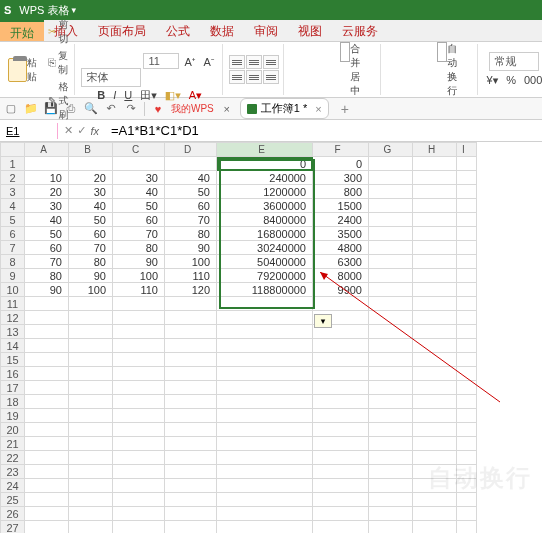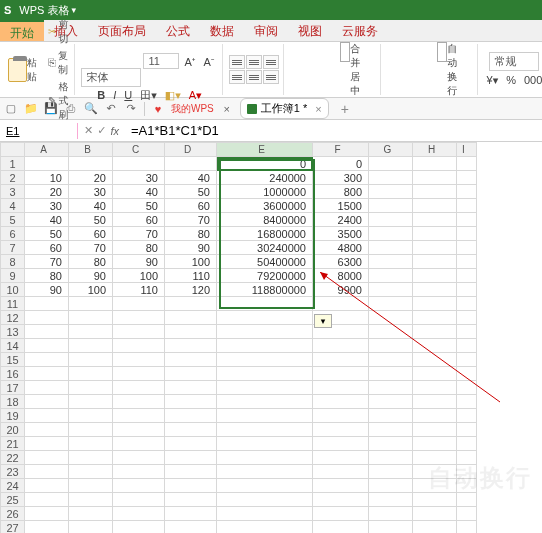--- a/index.html
+++ b/index.html
@@ -37,21 +37,21 @@
 
 .qat { background: #f7f7f7; height: 22px; border-bottom: 1px solid #d0d0d0; display: flex; align-items: center; padding: 0 4px; gap: 6px; font-size: 11px; }
 .qat-ico { width: 14px; height: 14px; cursor: pointer; display: inline-flex; align-items: center; justify-content: center; color: #666; }
 .qat-sep { width: 1px; height: 14px; background: #ccc; }
 .doc-tab { display: flex; align-items: center; gap: 4px; padding: 2px 6px; background: #fff; border: 1px solid #ccc; border-radius: 6px; font-size: 11px; }
 .doc-tab .dot { width: 10px; height: 10px; background: #2e7d32; border-radius: 1px; }
 .doc-tab .close { color: #888; cursor: pointer; margin-left: 4px; }
 .wps-badge { color: #e53935; font-size: 10px; }
 
 .formula-bar { height: 22px; border-bottom: 1px solid #d0d0d0; display: flex; align-items: center; font-size: 11px; }
-.name-box { width: 78px; border-right: 1px solid #f9a8d4; padding: 2px 6px; background: #fff; text-decoration: underline; }
+.name-box { width: 58px; border-right: 1px solid #f9a8d4; padding: 2px 6px; background: #fff; text-decoration: underline; }
 .fx-btns { display: flex; align-items: center; gap: 4px; padding: 0 6px; color: #888; }
 .fx-label { font-style: italic; color: #666; }
 .formula-input { flex: 1; padding: 2px 6px; border: none; font-size: 13px; outline: none; }
 
 .grid-wrap { position: relative; height: 392px; overflow: hidden; }
 .grid { border-collapse: collapse; font-size: 11px; color: #333; }
 .grid th, .grid td { border: 1px solid #d8d8d8; padding: 0; height: 14px; text-align: right; padding-right: 6px; background: #fff; font-weight: normal; }
 .grid th { background: #f0f0f0; text-align: center; color: #555; font-size: 10px; }
 .grid .rowhdr { background: #f0f0f0; text-align: center; width: 24px; color: #555; padding-right: 0; }
 .grid .col-A, .grid .col-B { width: 44px; }
@@ -258,21 +258,21 @@
           <td class="col-I"></td>
         </tr>
       </tbody>
       <tbody>
         <tr>
           <td class="rowhdr">3</td>
           <td class="col-A">20</td>
           <td class="col-B">30</td>
           <td class="col-C">40</td>
           <td class="col-D">50</td>
-          <td class="col-E">1000000</td>
+          <td class="col-E">1200000</td>
           <td class="col-F">800</td>
           <td class="col-G"></td>
           <td class="col-H"></td>
           <td class="col-I"></td>
         </tr>
       </tbody>
       <tbody>
         <tr>
           <td class="rowhdr">4</td>
           <td class="col-A">30</td>

